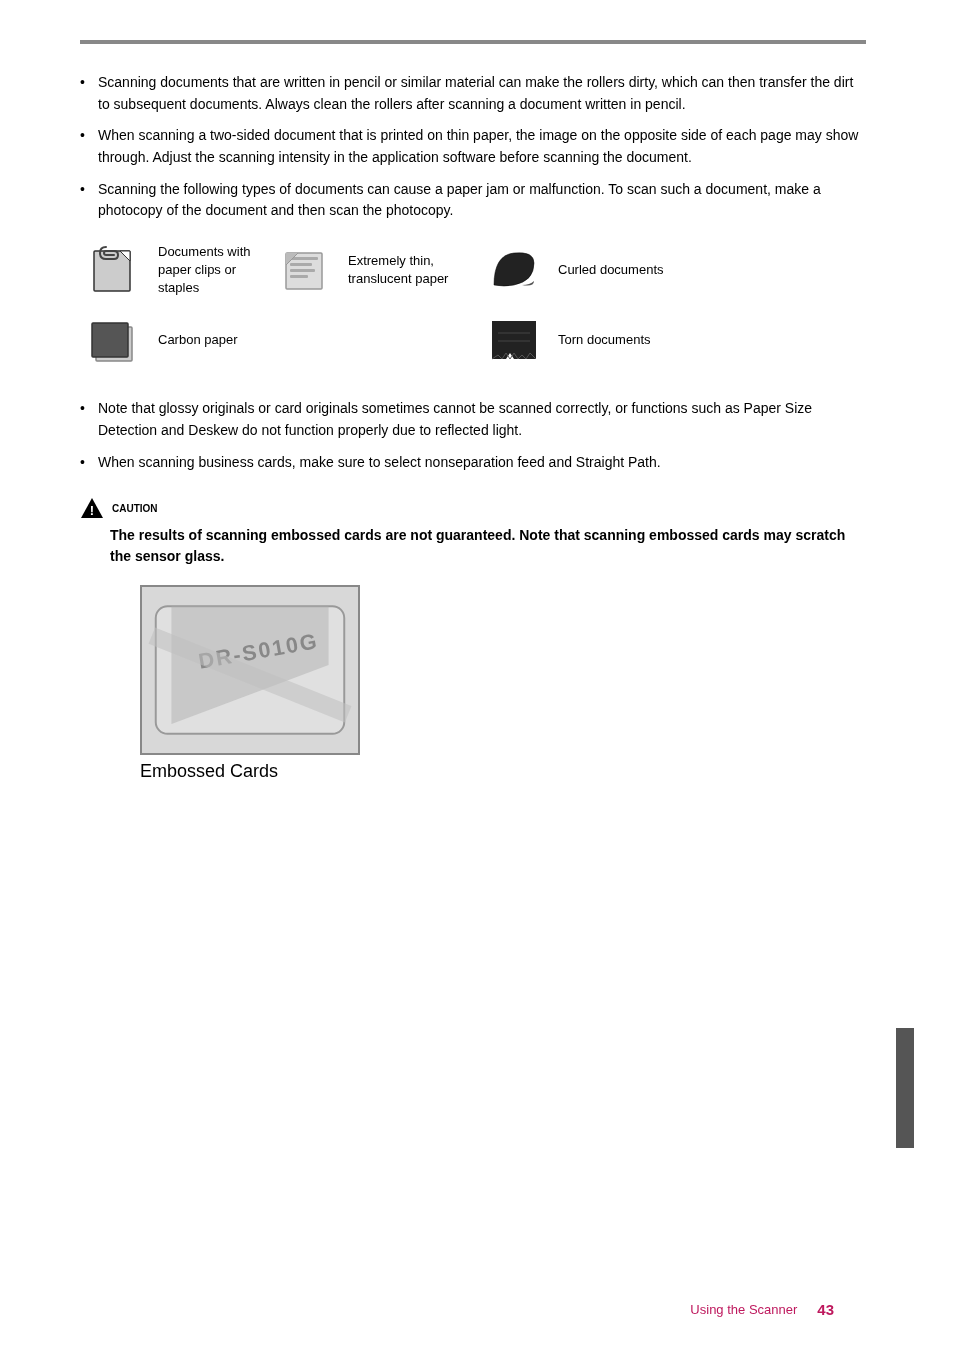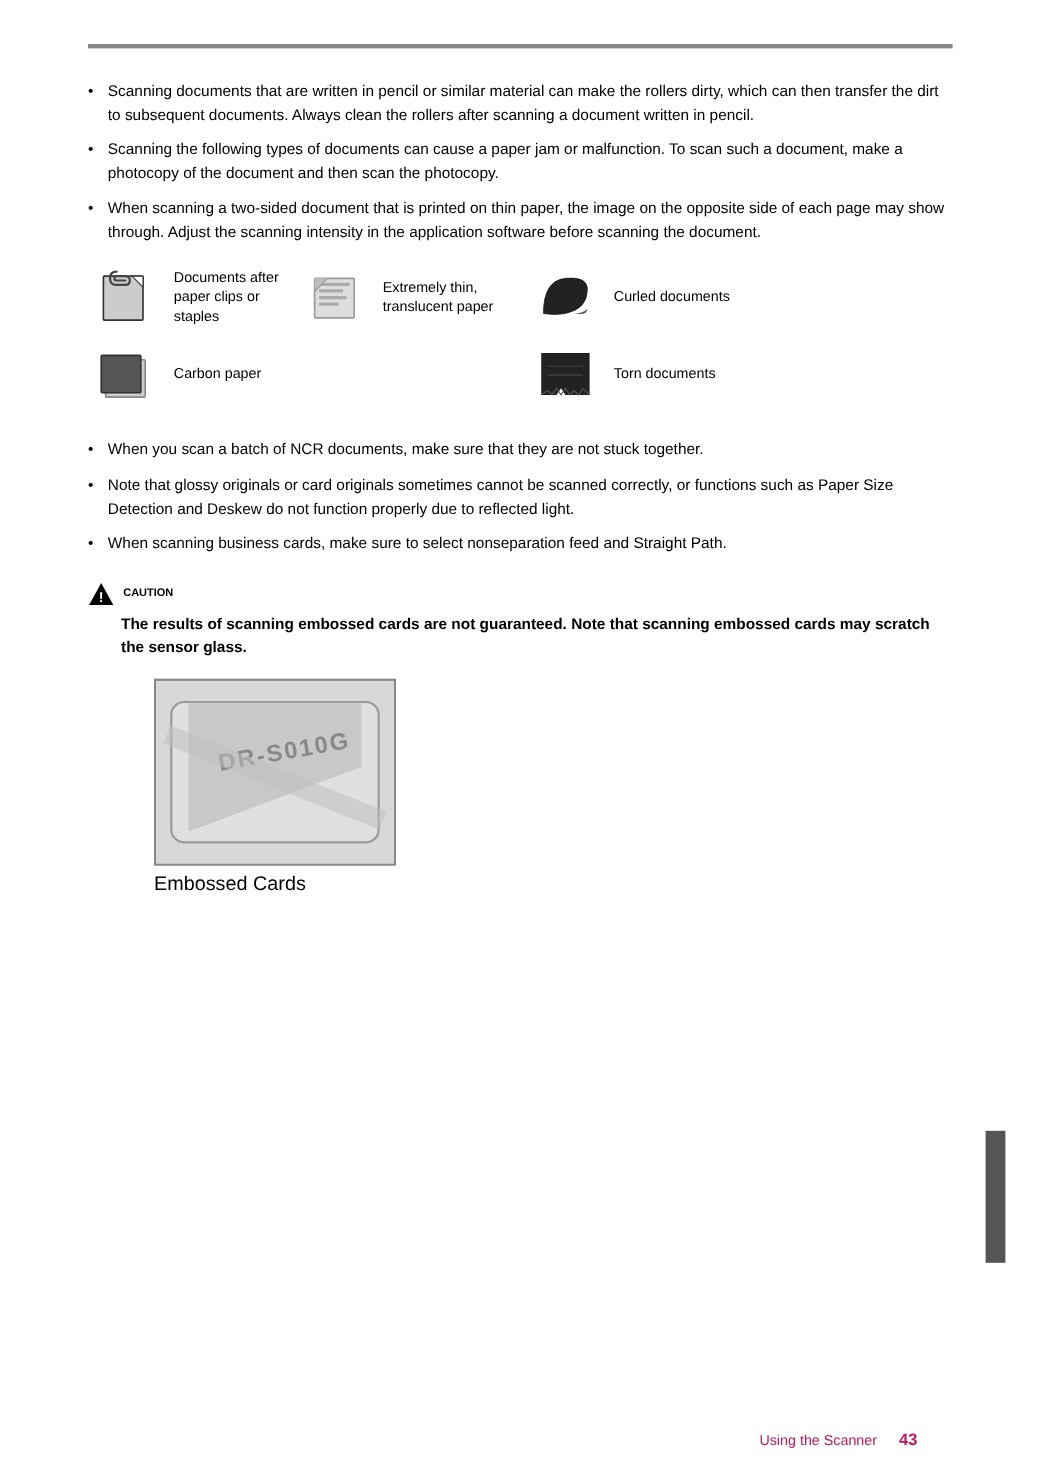--- a/index.html
+++ b/index.html
@@ -142,39 +142,39 @@
     }
   </style>
 </head>
 <body>
 
 <div class="page">
   <div class="top-border"></div>
 
   <ul class="bullet-list">
     <li>Scanning documents that are written in pencil or similar material can make the rollers dirty, which can then transfer the dirt to subsequent documents. Always clean the rollers after scanning a document written in pencil.</li>
+    <li>When scanning a two-sided document that is printed on thin paper, the image on the opposite side of each page may show through. Adjust the scanning intensity in the application software before scanning the document.</li>
     <li>Scanning the following types of documents can cause a paper jam or malfunction. To scan such a document, make a photocopy of the document and then scan the photocopy.</li>
-    <li>When scanning a two-sided document that is printed on thin paper, the image on the opposite side of each page may show through. Adjust the scanning intensity in the application software before scanning the document.</li>
   </ul>
 
   <div class="doc-types-grid">
 
 
     <div class="doc-type-item">
       <div class="doc-icon icon-clips">
         <svg viewBox="0 0 60 54" xmlns="http://www.w3.org/2000/svg">
 
           <rect x="10" y="8" width="36" height="40" rx="1" fill="#ccc" stroke="#333" stroke-width="1.5"></rect>
 
           <polygon points="36,8 46,8 46,18 36,8" fill="#fff" stroke="#333" stroke-width="1"></polygon>
 
           <path d="M22,4 Q16,4 16,10 Q16,16 22,16 L30,16 Q34,16 34,12 Q34,8 30,8 L22,8 Q20,8 20,10 Q20,12 22,12 L30,12" stroke="#444" stroke-width="2" fill="none" stroke-linecap="round"></path>
         </svg>
       </div>
-      <div class="doc-label">Documents after paper clips or staples</div>
+      <div class="doc-label">Documents with paper clips or staples</div>
     </div>
 
     <div class="doc-type-item">
       <div class="doc-icon icon-thin">
         <svg viewBox="0 0 60 54" xmlns="http://www.w3.org/2000/svg">
 
           <rect x="12" y="10" width="36" height="36" rx="1" fill="#ddd" stroke="#999" stroke-width="1.5"></rect>
 
           <rect x="16" y="14" width="28" height="3" fill="#aaa" rx="1"></rect>
           <rect x="16" y="20" width="22" height="3" fill="#aaa" rx="1"></rect>
@@ -230,21 +230,20 @@
       <div class="doc-label">Torn documents</div>
     </div>
 
 
     <div class="doc-type-item">
     </div>
 
   </div>
 
   <ul class="bullet-list">
-    <li>When you scan a batch of NCR documents, make sure that they are not stuck together.</li>
     <li>Note that glossy originals or card originals sometimes cannot be scanned correctly, or functions such as Paper Size Detection and Deskew do not function properly due to reflected light.</li>
     <li>When scanning business cards, make sure to select nonseparation feed and Straight Path.</li>
   </ul>
 
   <div class="caution-section">
     <div class="caution-header">
 
       <svg width="24" height="22" viewBox="0 0 24 22" xmlns="http://www.w3.org/2000/svg">
         <polygon points="12,1 23,21 1,21" fill="#000"></polygon>
         <text x="12" y="18" text-anchor="middle" fill="#fff" font-size="13" font-weight="bold">!</text>

